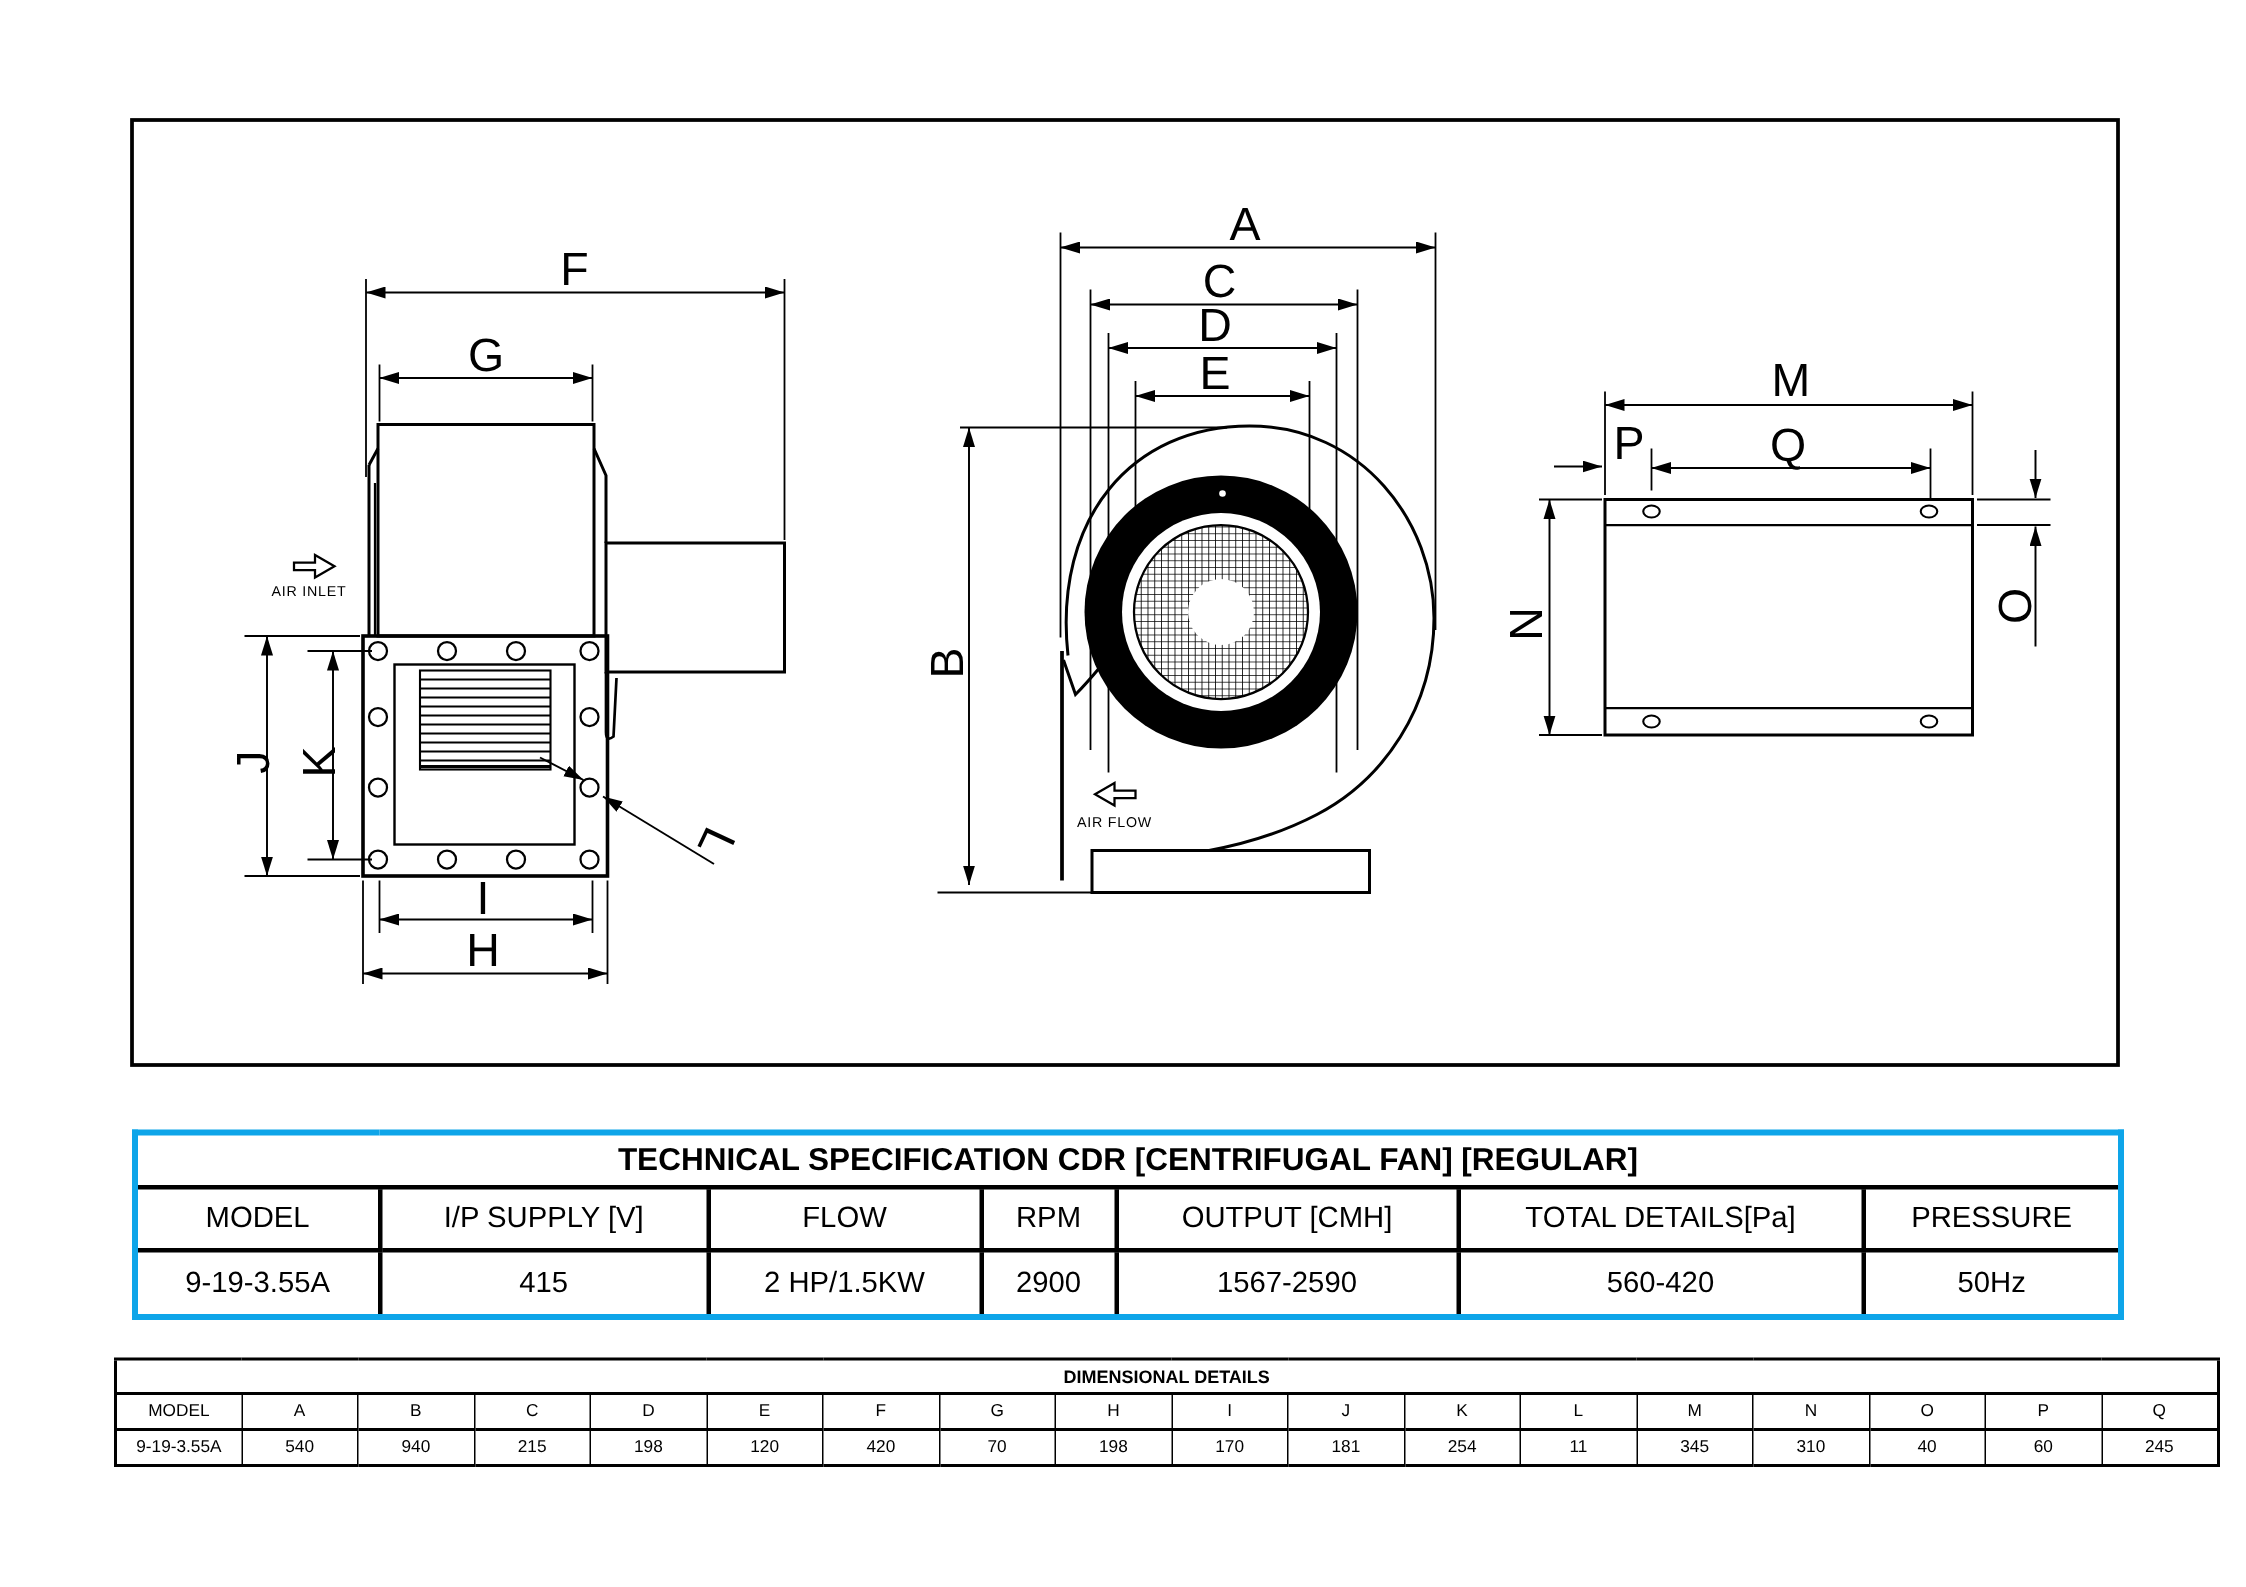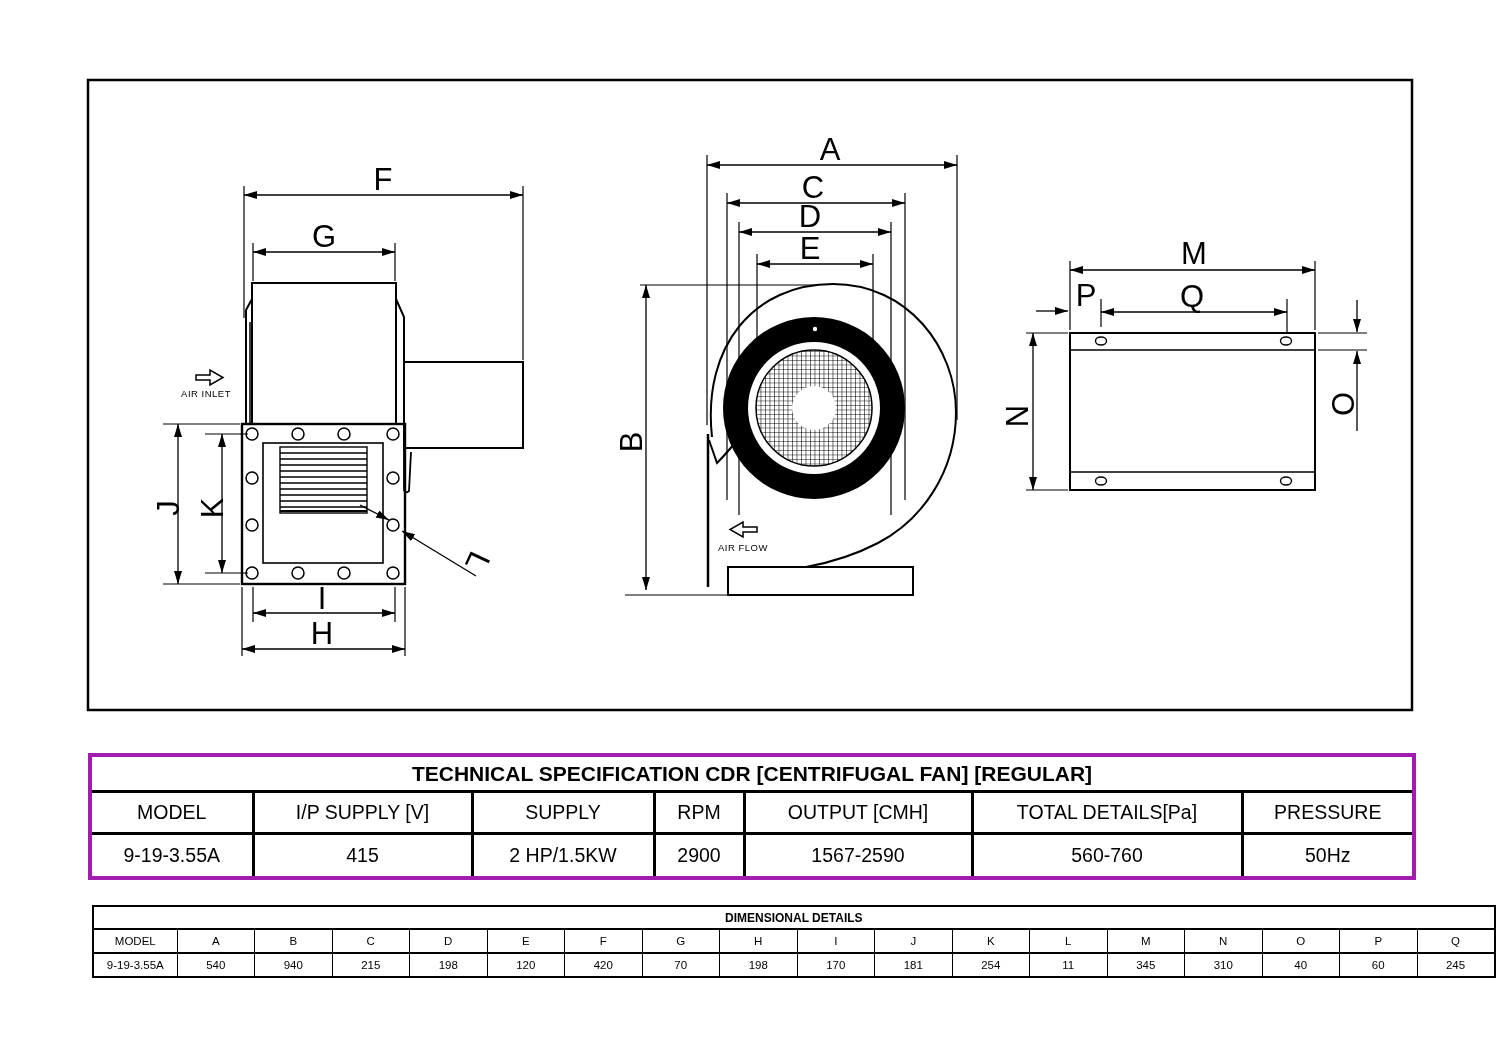--- a/index.html
+++ b/index.html
@@ -4,27 +4,27 @@
 <style>
   html,body{margin:0;padding:0;background:#ffffff;}
   .page{position:relative;width:1497px;height:1058px;background:#fff;overflow:hidden;
         font-family:"Liberation Sans",sans-serif;}
   svg{position:absolute;left:0;top:0;}
   svg text{font-family:"Liberation Sans",sans-serif;fill:#000;}
   .lbl{font-size:31px;}
   .tiny{font-size:9.5px;letter-spacing:.5px;}
   
   table{border-collapse:collapse;table-layout:fixed;color:#000;}
-  .spec{position:absolute;left:88px;top:753px;width:1324px;border:4px solid #a21caf;}
+  .spec{position:absolute;left:88px;top:753px;width:1324px;border:4px solid #0ea5e9;}
   .spec th,.spec td{border:3px solid #000;text-align:center;padding:0;overflow:hidden;white-space:nowrap;}
   .spec .title td{height:33px;font-size:21px;font-weight:bold;}
   .spec .hdr td{height:39px;font-size:19.5px;}
   .spec .val td{height:41px;font-size:19.5px;}
   
-  .dims{position:absolute;left:92px;top:905px;width:1324px;border:2.5px solid #000;}
+  .dims{position:absolute;left:76px;top:905px;width:1324px;border:2.5px solid #000;}
   .dims td{border-left:1px solid #000;border-right:1px solid #000;
            border-top:2.5px solid #000;border-bottom:2.5px solid #000;
            text-align:center;padding:0;overflow:hidden;white-space:nowrap;}
   .dims .title td{height:21px;font-size:12px;font-weight:bold;}
   .dims .hdr td{height:22px;font-size:11.5px;}
   .dims .val td{height:22px;font-size:11.5px;}
 </style>
 </head>
 <body>
 
@@ -250,33 +250,33 @@
         <col style="width:270px">
         <col style="width:172px">
   </colgroup>
   <tbody>
         <tr class="title">
           <td colspan="7">TECHNICAL SPECIFICATION CDR [CENTRIFUGAL FAN] [REGULAR]</td>
         </tr>
   <tr class="hdr">
     <td>MODEL</td>
     <td>I/P SUPPLY [V]</td>
-    <td>SUPPLY</td>
+    <td>FLOW</td>
     <td>RPM</td>
     <td>OUTPUT [CMH]</td>
     <td>TOTAL DETAILS[Pa]</td>
     <td>PRESSURE</td>
   </tr>
   <tr class="val">
     <td>9-19-3.55A</td>
     <td>415</td>
     <td>2 HP/1.5KW</td>
     <td>2900</td>
     <td>1567-2590</td>
-    <td>560-760</td>
+    <td>560-420</td>
     <td>50Hz</td>
   </tr>
 </tbody>
     </table>
 
 <table class="dims">
   <colgroup>
     <col style="width:84px">
     <col span="17" style="width:77.5px">
   </colgroup>

